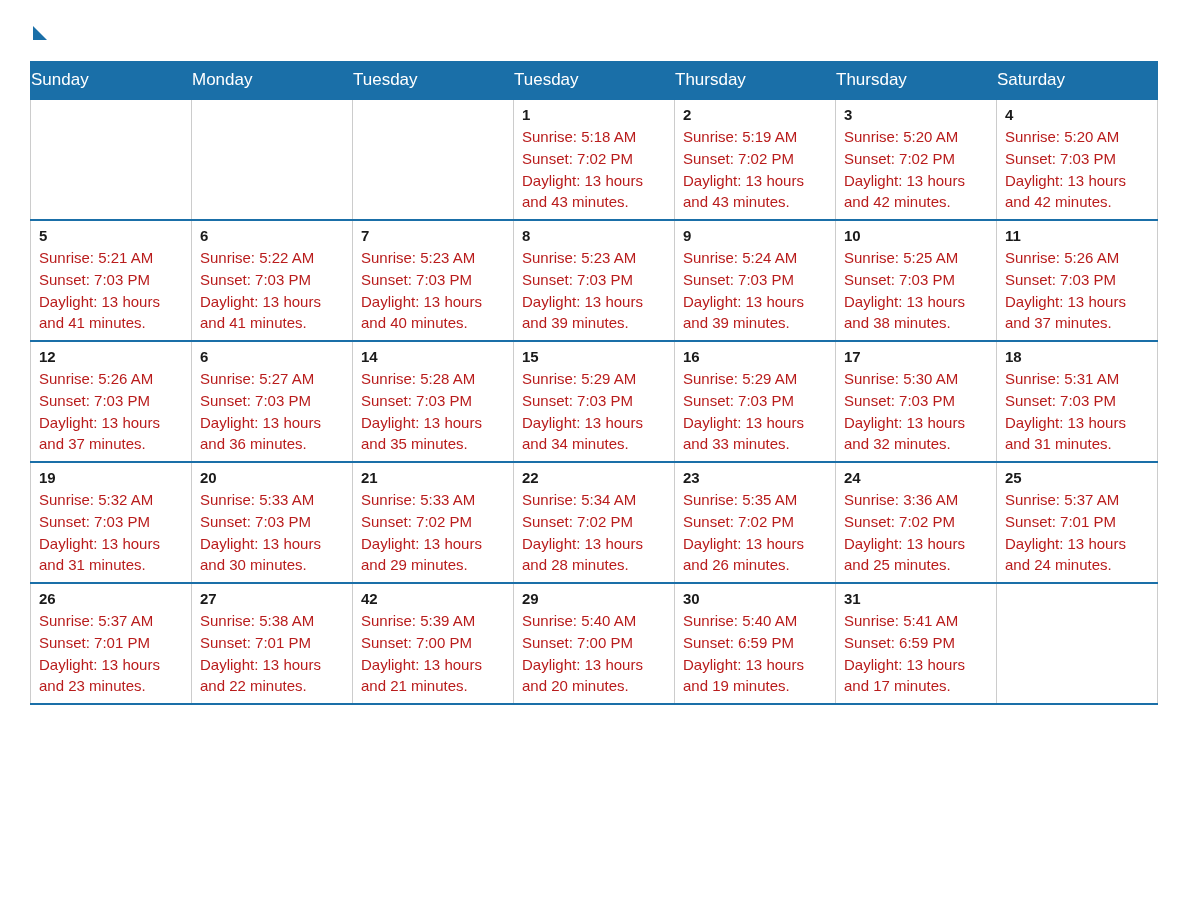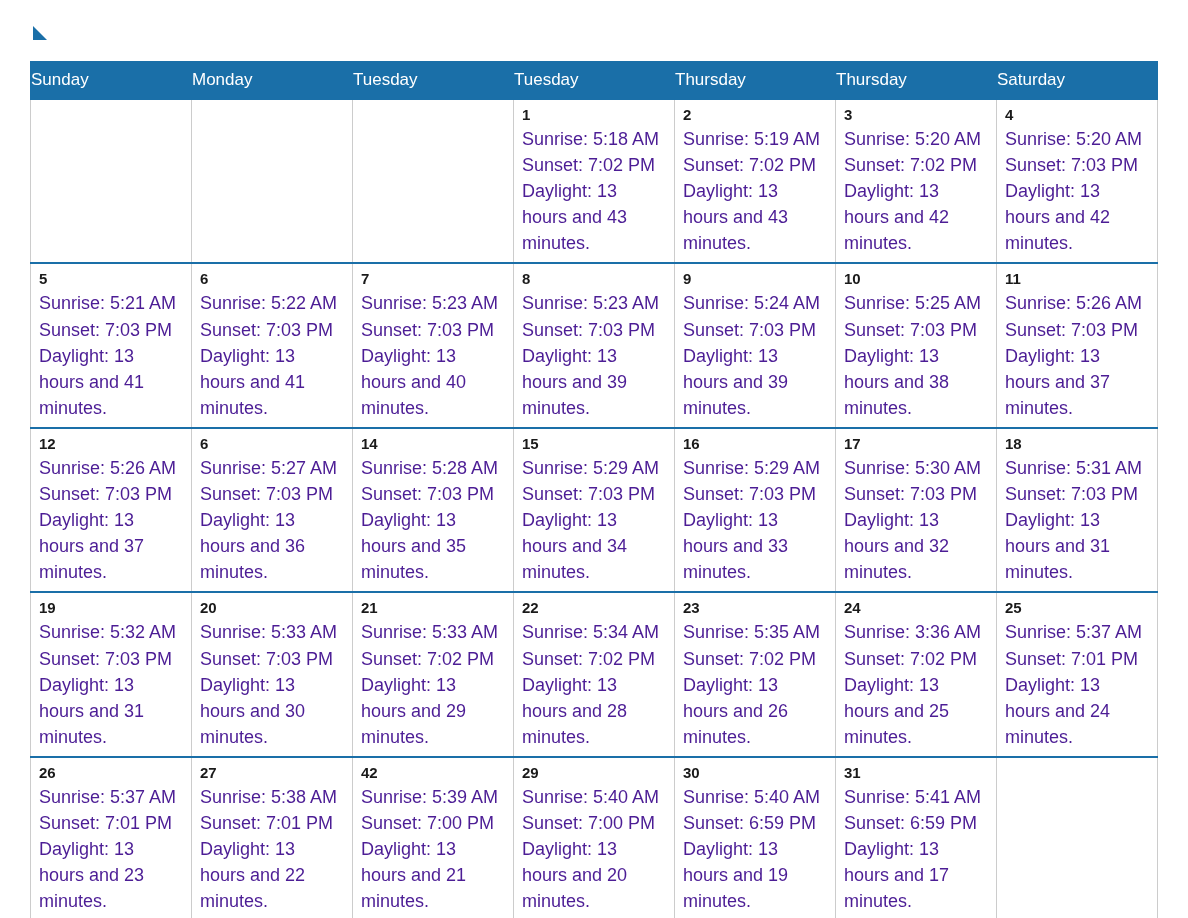--- a/index.html
+++ b/index.html
@@ -93,22 +93,22 @@
       border-bottom: 2px solid #1a6fa8;
     }
     .day-num {
       font-size: 15px;
       font-weight: bold;
       color: #1a1a1a;
       display: block;
       margin-bottom: 3px;
     }
     .day-info {
-      font-size: 18px;
-      color: #4c1d95;
+      font-size: 15px;
+      color: #b91c1c;
       line-height: 1.45;
     }
     .empty-cell {
       background: #fff;
     }
   </style>
 </head>
 <body>
 
 <div class="header">

